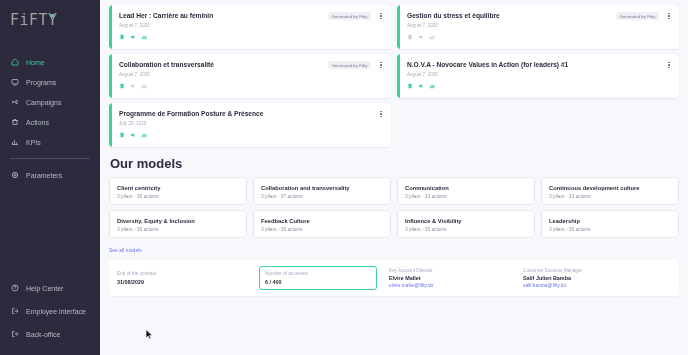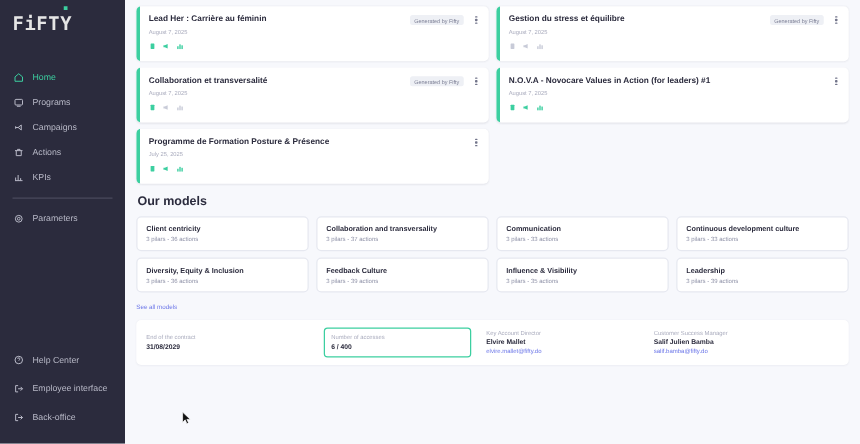--- a/index.html
+++ b/index.html
@@ -14,24 +14,24 @@
   
   .sidebar {
     width: 100px; height: 355px;
     background: #2b2b3d;
     display: flex; flex-direction: column;
     flex: 0 0 100px;
     position: relative;
   }
   .logo {
     margin: 10px 0 0 10px;
-    font-size: 15px; font-weight: 700;
-    color: #e5e5e5; letter-spacing: 0.5px;
+    font-size: 15px; font-weight: 400;
+    color: #a3a3a3; letter-spacing: 0.5px;
     font-family: "DejaVu Sans Mono", monospace;
-    display: flex; align-items: flex-start;
+    display: flex; align-items: center;
     height: 20px;
   }
   .logo .dot {
     width: 3px; height: 3px; background: #3ccfa0;
     display: inline-block; position: relative;
     top: -5px; left: -7px;
   }
   .nav { margin-top: 22px; }
   .nav-item {
     display: flex; align-items: center;
@@ -100,21 +100,21 @@
   .kebab {
     position: absolute; right: 7px; top: 6px;
     width: 6px; height: 10px;
     display: flex; flex-direction: column;
     align-items: center; justify-content: center; gap: 1.2px;
   }
   .kebab i { width: 1.2px; height: 1.2px; border-radius: 50%; background: #72748a; display:block; }
 
   
   .section-title {
-    font-size: 10px; font-weight: 700; color: #2b2b3d;
+    font-size: 13px; font-weight: 700; color: #2b2b3d;
     margin: 9px 0 6px 1px;
   }
   .models {
     display: grid; grid-template-columns: repeat(4, 1fr);
     gap: 5px 6px;
   }
   .model-card {
     background: #ffffff; border: 1px solid #e6e8f0;
     border-radius: 4px; height: 28px;
     padding: 6px 7px;

